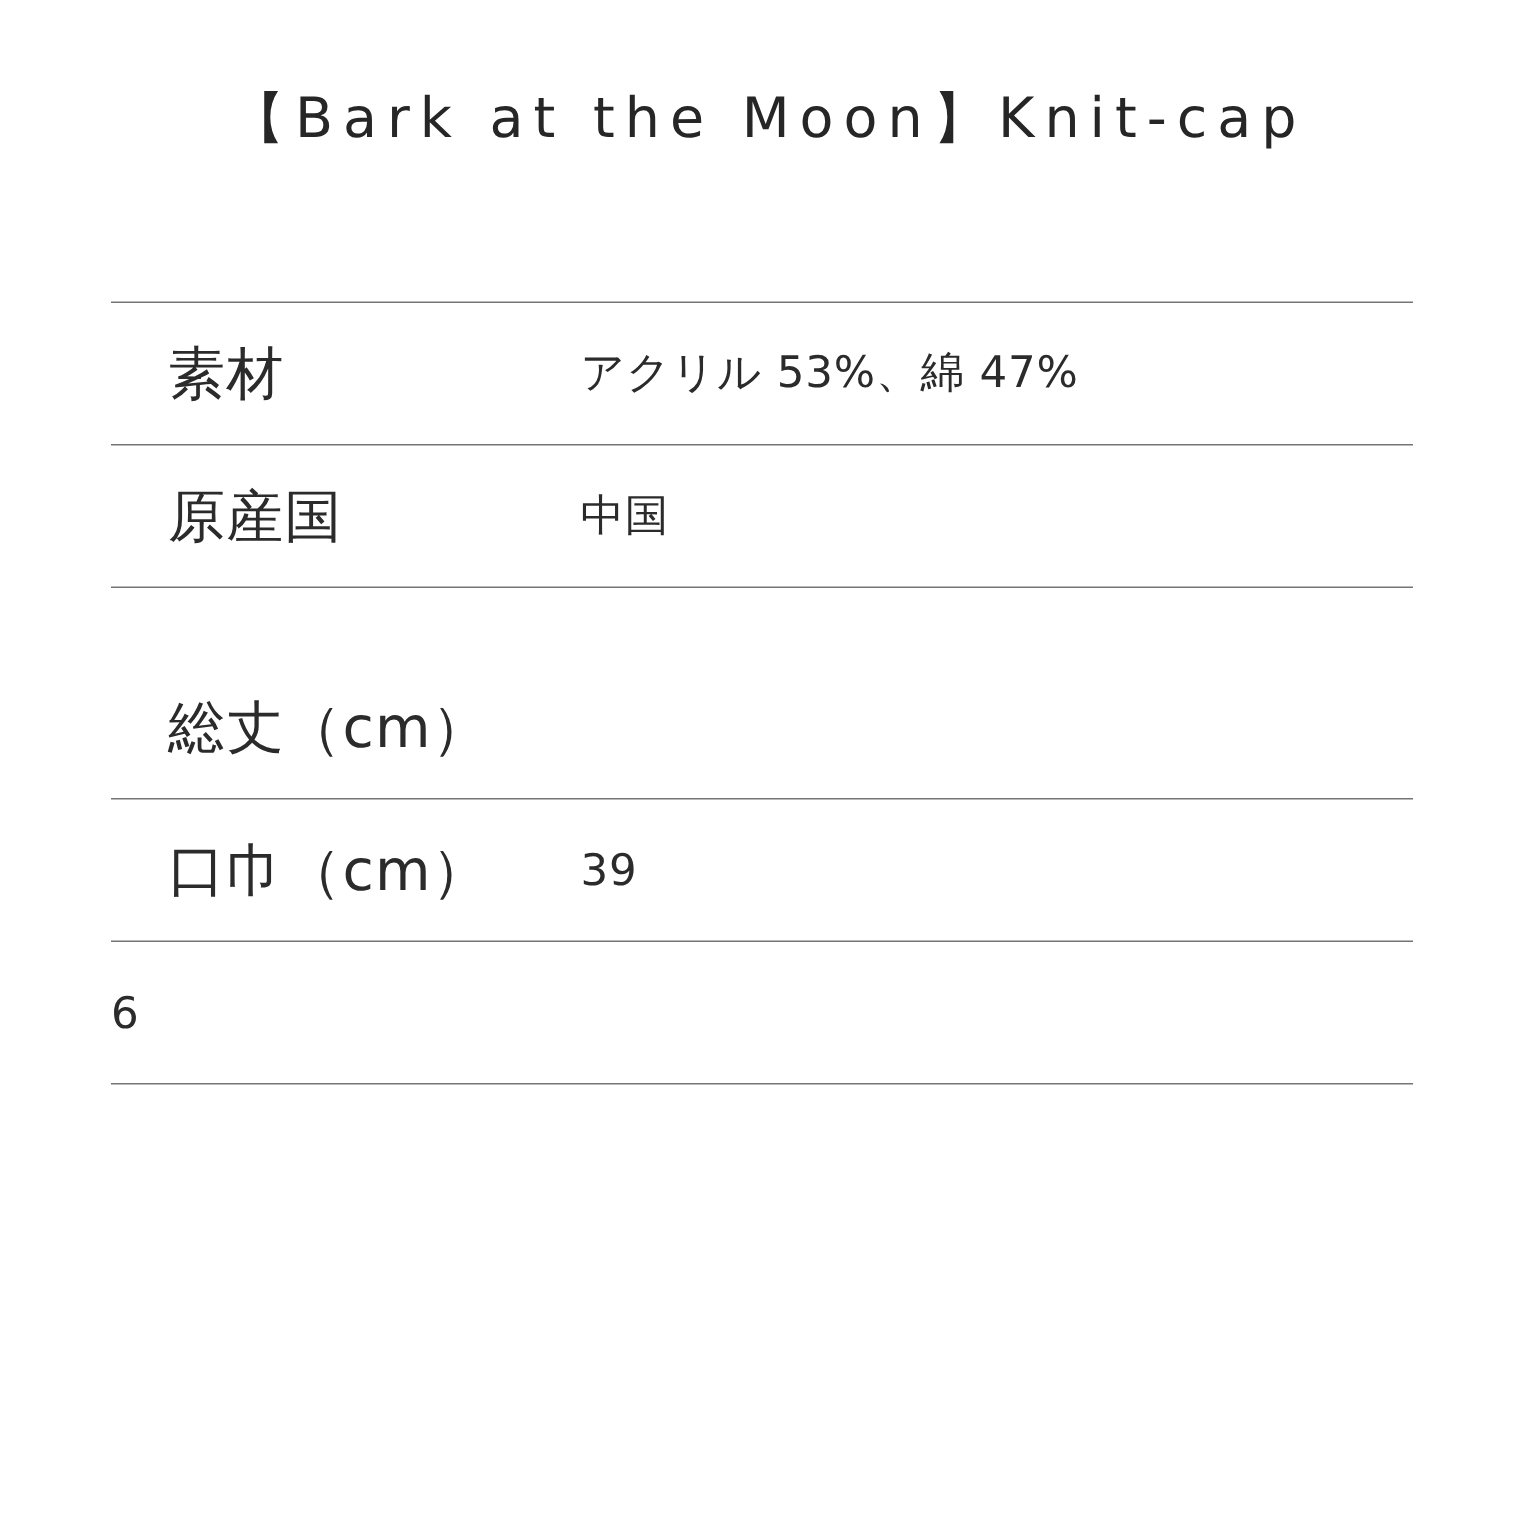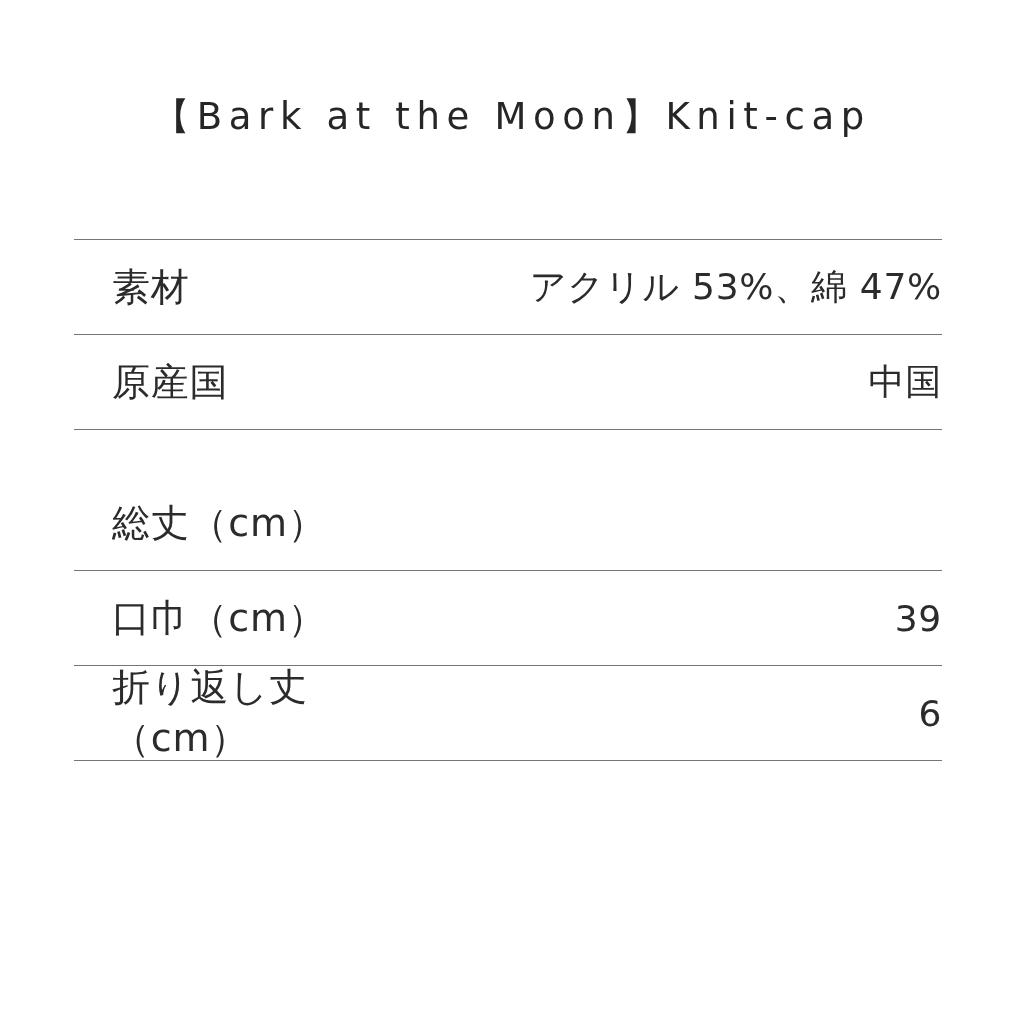--- a/index.html
+++ b/index.html
@@ -11,21 +11,21 @@
     position: relative;
     width: 1024px;
     height: 1024px;
     background: #ffffff;
     font-family: "DejaVu Sans", "Liberation Sans", sans-serif;
     color: #2b2b2b;
     overflow: hidden;
   }
   .title {
     margin: 0;
-    padding-top: 94px;
+    padding-top: 56px;
     height: 46px;
     line-height: 46px;
     text-align: center;
     font-size: 37px;
     font-weight: 500;
     letter-spacing: 0.18em;
     color: #262626;
     white-space: nowrap;
   }
   .spec {
@@ -52,24 +52,23 @@
     width: 313px;
     padding-left: 38px;
     box-sizing: border-box;
     font-size: 38px;
     font-weight: 500;
     letter-spacing: 0.02em;
     flex-shrink: 0;
   }
   .spec-value {
     flex: 1;
-    font-size: 36px;
+    font-size: 29px;
     font-weight: 500;
     letter-spacing: 0.02em;
-    text-align: right;
   }
 </style>
 </head>
 <body>
 
 <div class="page">
 
   <h1 class="title">【Bark at the Moon】Knit-cap</h1>
 
   <div class="spec">
@@ -87,19 +86,18 @@
 
     <div class="spec-section second">
       <div class="spec-row">
         <div class="spec-label">総丈（cm）</div>
       </div>
       <div class="spec-row">
         <div class="spec-label">口巾（cm）</div>
         <div class="spec-value">39</div>
       </div>
       <div class="spec-row">
-        <div class="spec-label">折り返し丈（cm）</div>
         <div class="spec-value">6</div>
       </div>
     </div>
 
   </div>
 </div>
 
 </body></html>

